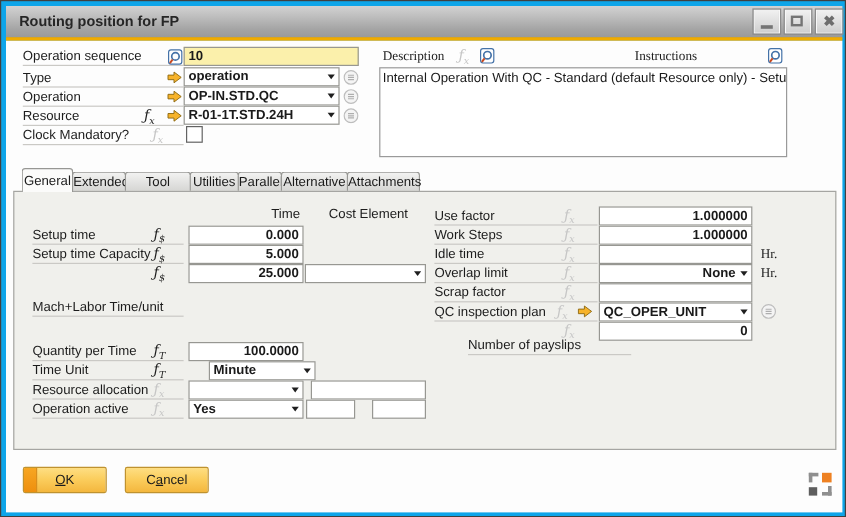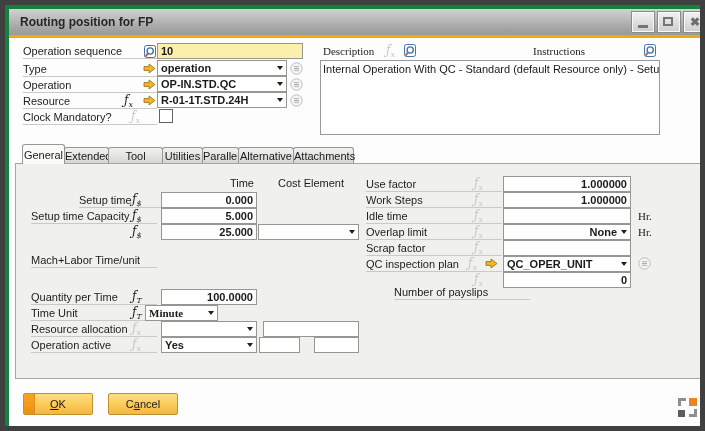--- a/index.html
+++ b/index.html
@@ -1,17 +1,17 @@
 <!DOCTYPE html>
 <html><head>
 <meta charset="utf-8">
 <style>
   html,body{margin:0;padding:0;background:#e8e8e8;}
   body{font-family:"Liberation Sans", sans-serif;font-size:11px;color:#1a1a1a;}
-  .window{position:relative;width:705px;height:431px;box-sizing:border-box;border:5px solid #404040;background:#15803d;overflow:hidden;}
+  .window{position:relative;width:705px;height:431px;box-sizing:border-box;border:1px solid #404040;background:#0ea5e9;overflow:hidden;}
   .titlebar{position:absolute;left:4px;top:4px;width:697px;height:26px;background:linear-gradient(#d2d2d2 0%,#bdbdbd 35%,#a4a4a4 75%,#9a9a9a 100%);border-bottom:1px solid #8d8d8d;}
   .title{position:absolute;left:11px;top:0;line-height:26px;font-size:12px;font-weight:bold;color:#262626;white-space:nowrap;}
   .wb{position:absolute;top:3px;width:22px;height:20px;background:linear-gradient(#f0f0f0,#cfcfcf);border:1px solid #f8f8f8;outline:1px solid #8b8b8b;box-sizing:border-box;}
   .wb .mini{position:absolute;left:5px;bottom:3px;width:10px;height:3px;background:#757575;}
   .wb .maxi{position:absolute;left:4px;top:4px;width:10px;height:9px;border:2px solid #757575;box-sizing:border-box;}
   .wb .clos{position:absolute;left:0;top:1px;width:100%;text-align:center;font-size:12px;font-weight:bold;color:#6d6d6d;line-height:17px;}
   .goldline{position:absolute;left:4px;top:30px;width:697px;height:3px;}
   .content{position:absolute;left:4px;top:33px;width:697px;height:393px;background:#fdfdfd;}
   .lbl{position:absolute;height:16px;line-height:16px;border-bottom:1px solid #cac9c5;white-space:nowrap;color:#1c1c1c;box-sizing:border-box;}
   .plain{position:absolute;height:16px;line-height:16px;white-space:nowrap;color:#1c1c1c;font-family:Liberation Serif, serif;}
@@ -144,40 +144,40 @@
     <div class="tab" style="left:153px;width:41px;"><span>Utilities</span></div>
     <div class="tab" style="left:193px;width:37px;"><span>Parallel</span></div>
     <div class="tab" style="left:229px;width:56px;"><span>Alternative</span></div>
     <div class="tab" style="left:284px;width:61px;"><span>Attachments</span></div>
 
     <div class="panel">
 
       <div class="hdr" style="left:250px;top:12px;width:90px;text-align:center;">Cost Element</div>
       <div class="hdr" style="left:145px;top:12px;width:93px;text-align:right;">Time</div>
 
-      <div class="lbl" style="left:15px;top:28px;width:126px;margin-left:48px;">Setup time</div>
+      <div class="lbl" style="left:15px;top:28px;width:126px;">Setup time</div>
       <span class="ficon dark" style="left:116px;top:28px;">ƒ<sub>$</sub></span>
       <div class="fld num" style="left:145px;top:28px;width:96px;"><span>0.000</span></div>
 
       <div class="lbl" style="left:15px;top:44px;width:126px;">Setup time Capacity</div>
       <span class="ficon dark" style="left:116px;top:44px;">ƒ<sub>$</sub></span>
       <div class="fld num" style="left:145px;top:44px;width:96px;"><span>5.000</span></div>
 
       <div class="lbl" style="left:15px;top:60px;width:126px;margin-top:28px;">Mach+Labor Time/unit</div>
       <span class="ficon dark" style="left:116px;top:60px;">ƒ<sub>$</sub></span>
       <div class="fld num" style="left:145px;top:60px;width:96px;"><span>25.000</span></div>
       <div class="fld dd" style="left:242px;top:60px;width:101px;"><span></span><i class="dar"></i></div>
 
       <div class="lbl" style="left:15px;top:125px;width:126px;">Quantity per Time</div>
       <span class="ficon dark" style="left:116px;top:125px;">ƒ<sub>T</sub></span>
       <div class="fld num" style="left:145px;top:125px;width:96px;padding-left:18px;"><span>100.0000</span></div>
 
       <div class="lbl" style="left:15px;top:141px;width:126px;">Time Unit</div>
       <span class="ficon dark" style="left:116px;top:141px;">ƒ<sub>T</sub></span>
-      <div class="fld dd" style="left:129px;top:141px;width:73px;font-family:Liberation Serif, serif;"><span>Minute</span><i class="dar"></i></div>
+      <div class="fld dd" style="left:162px;top:141px;width:89px;"><span>Minute</span><i class="dar"></i></div>
 
       <div class="lbl" style="left:15px;top:157px;width:126px;">Resource allocation</div>
       <span class="ficon gray" style="left:116px;top:157px;">ƒ<sub>x</sub></span>
       <div class="fld dd" style="left:145px;top:157px;width:96px;"><span></span><i class="dar"></i></div>
       <div class="fld" style="left:247px;top:157px;width:96px;"><span></span></div>
 
       <div class="lbl" style="left:15px;top:173px;width:126px;">Operation active</div>
       <span class="ficon gray" style="left:116px;top:173px;">ƒ<sub>x</sub></span>
       <div class="fld dd" style="left:145px;top:173px;width:96px;"><span>Yes</span><i class="dar"></i></div>
       <div class="fld" style="left:243px;top:173px;width:41px;"><span></span></div>

